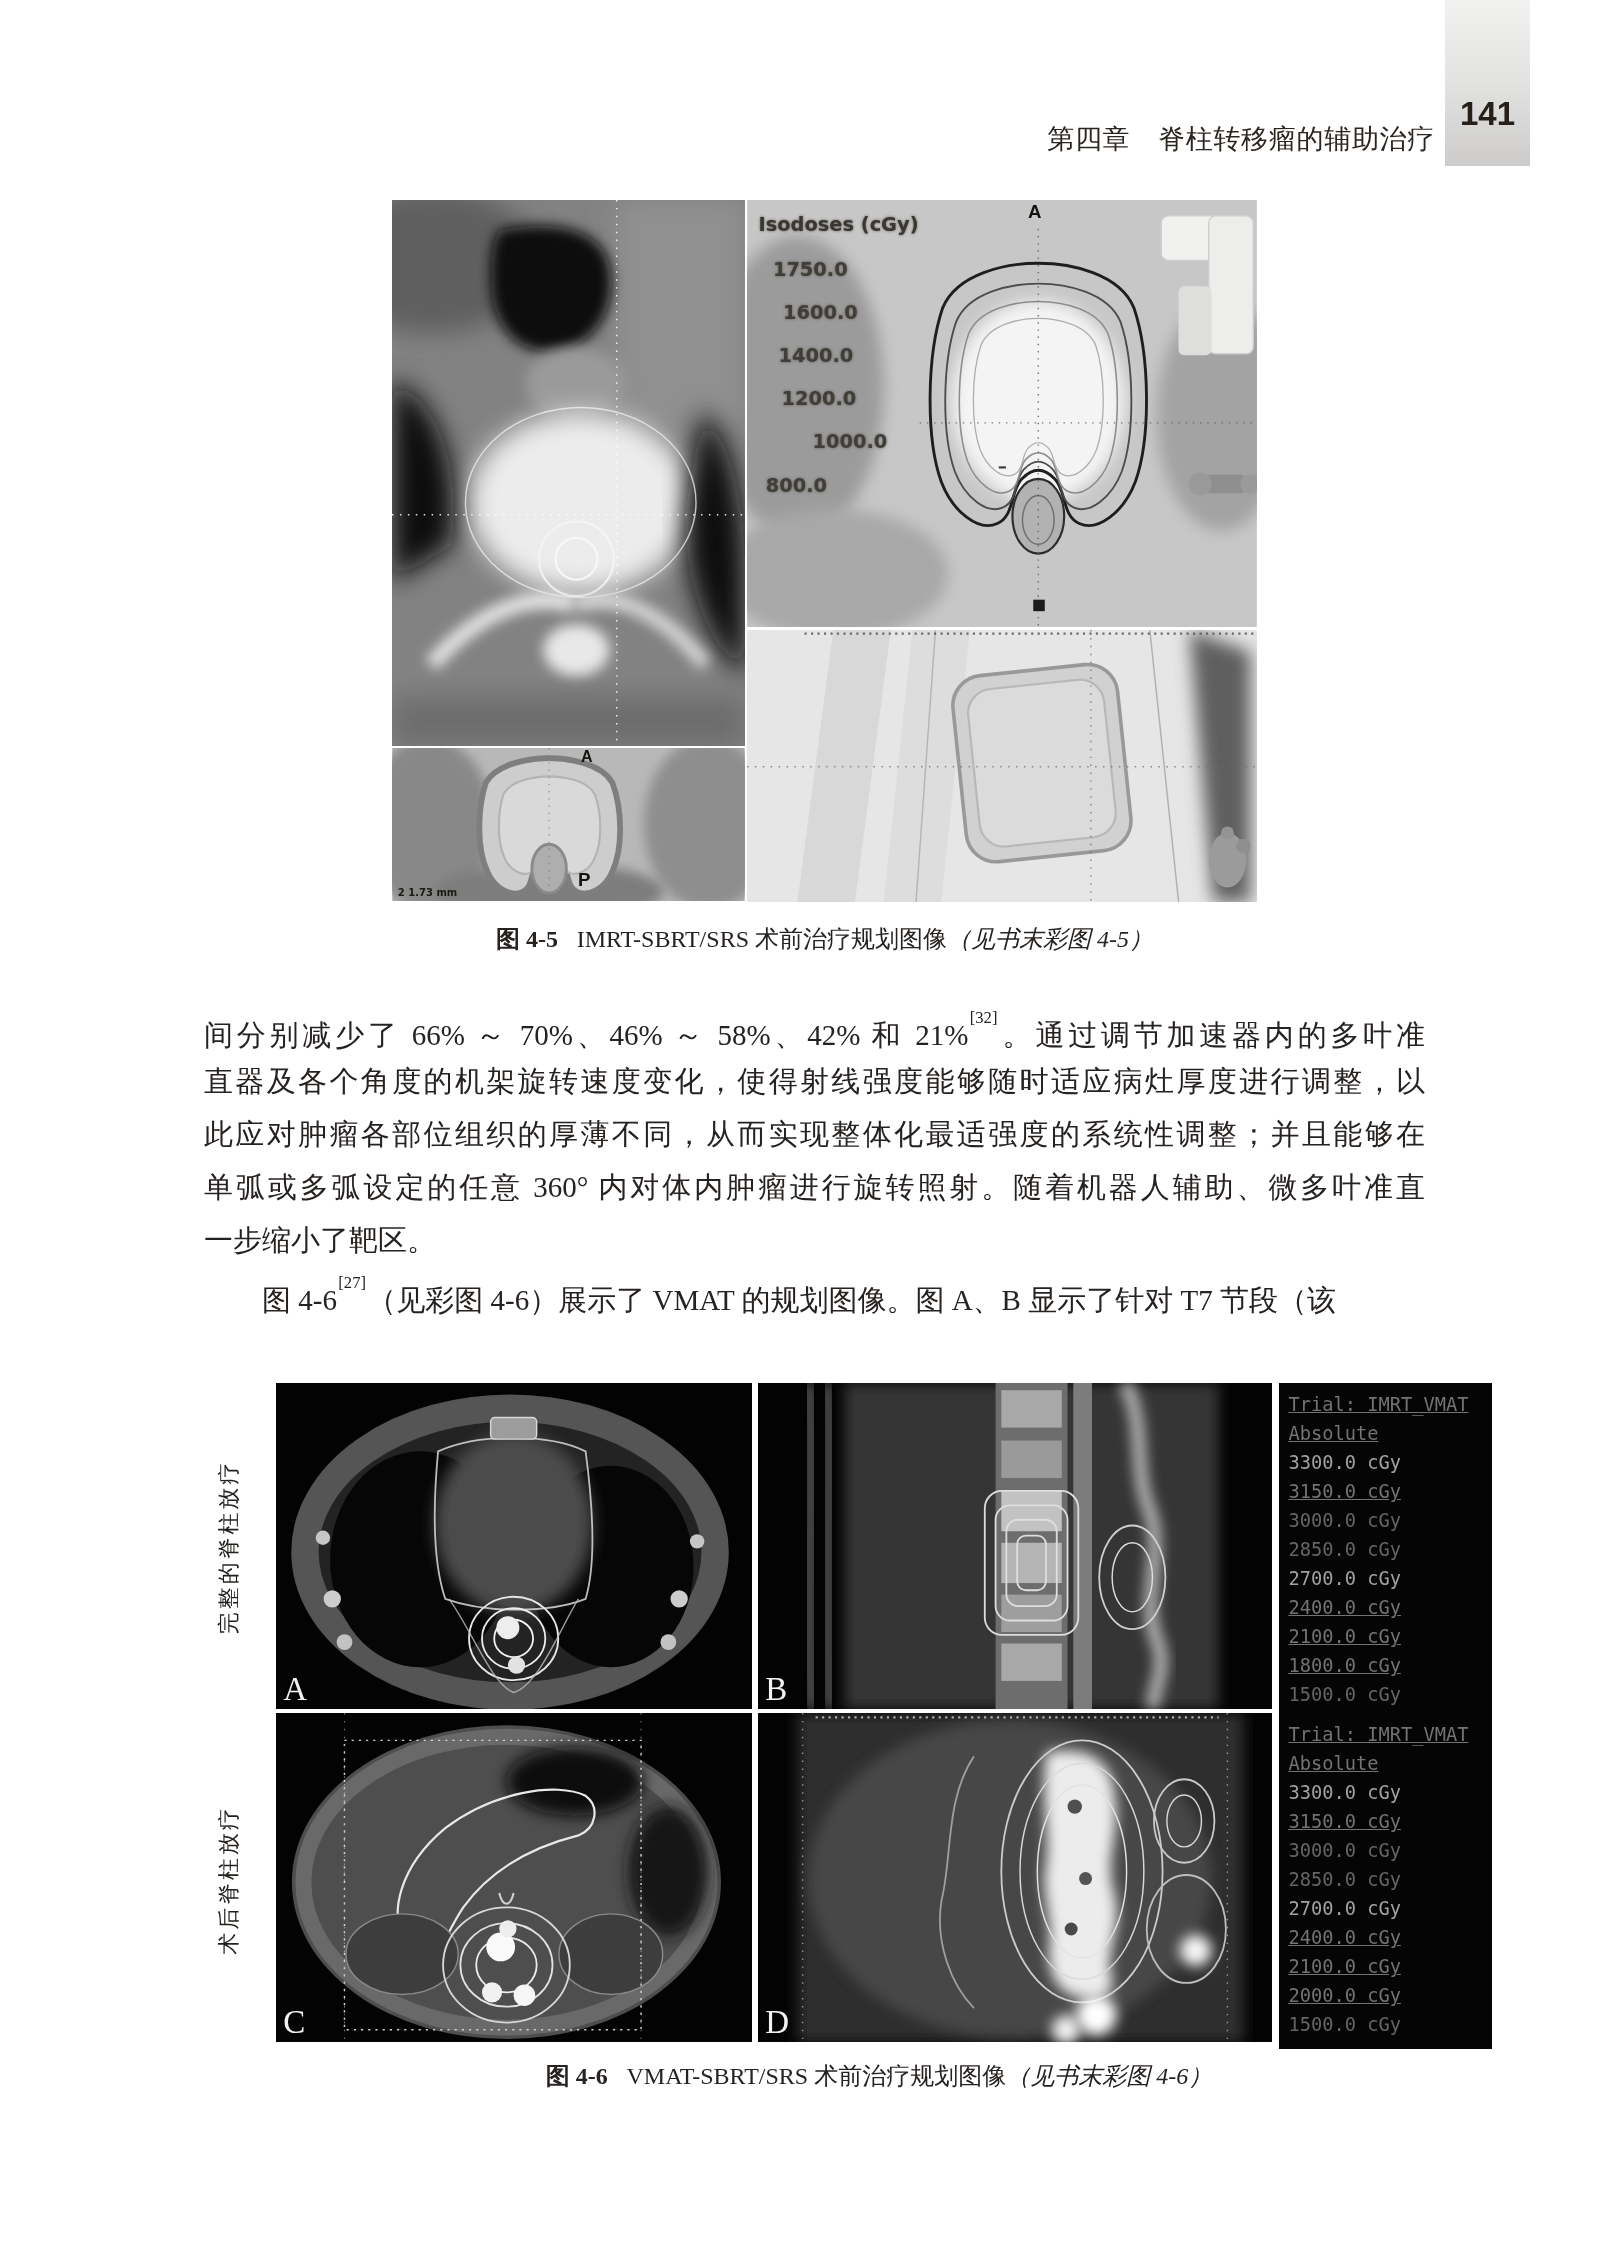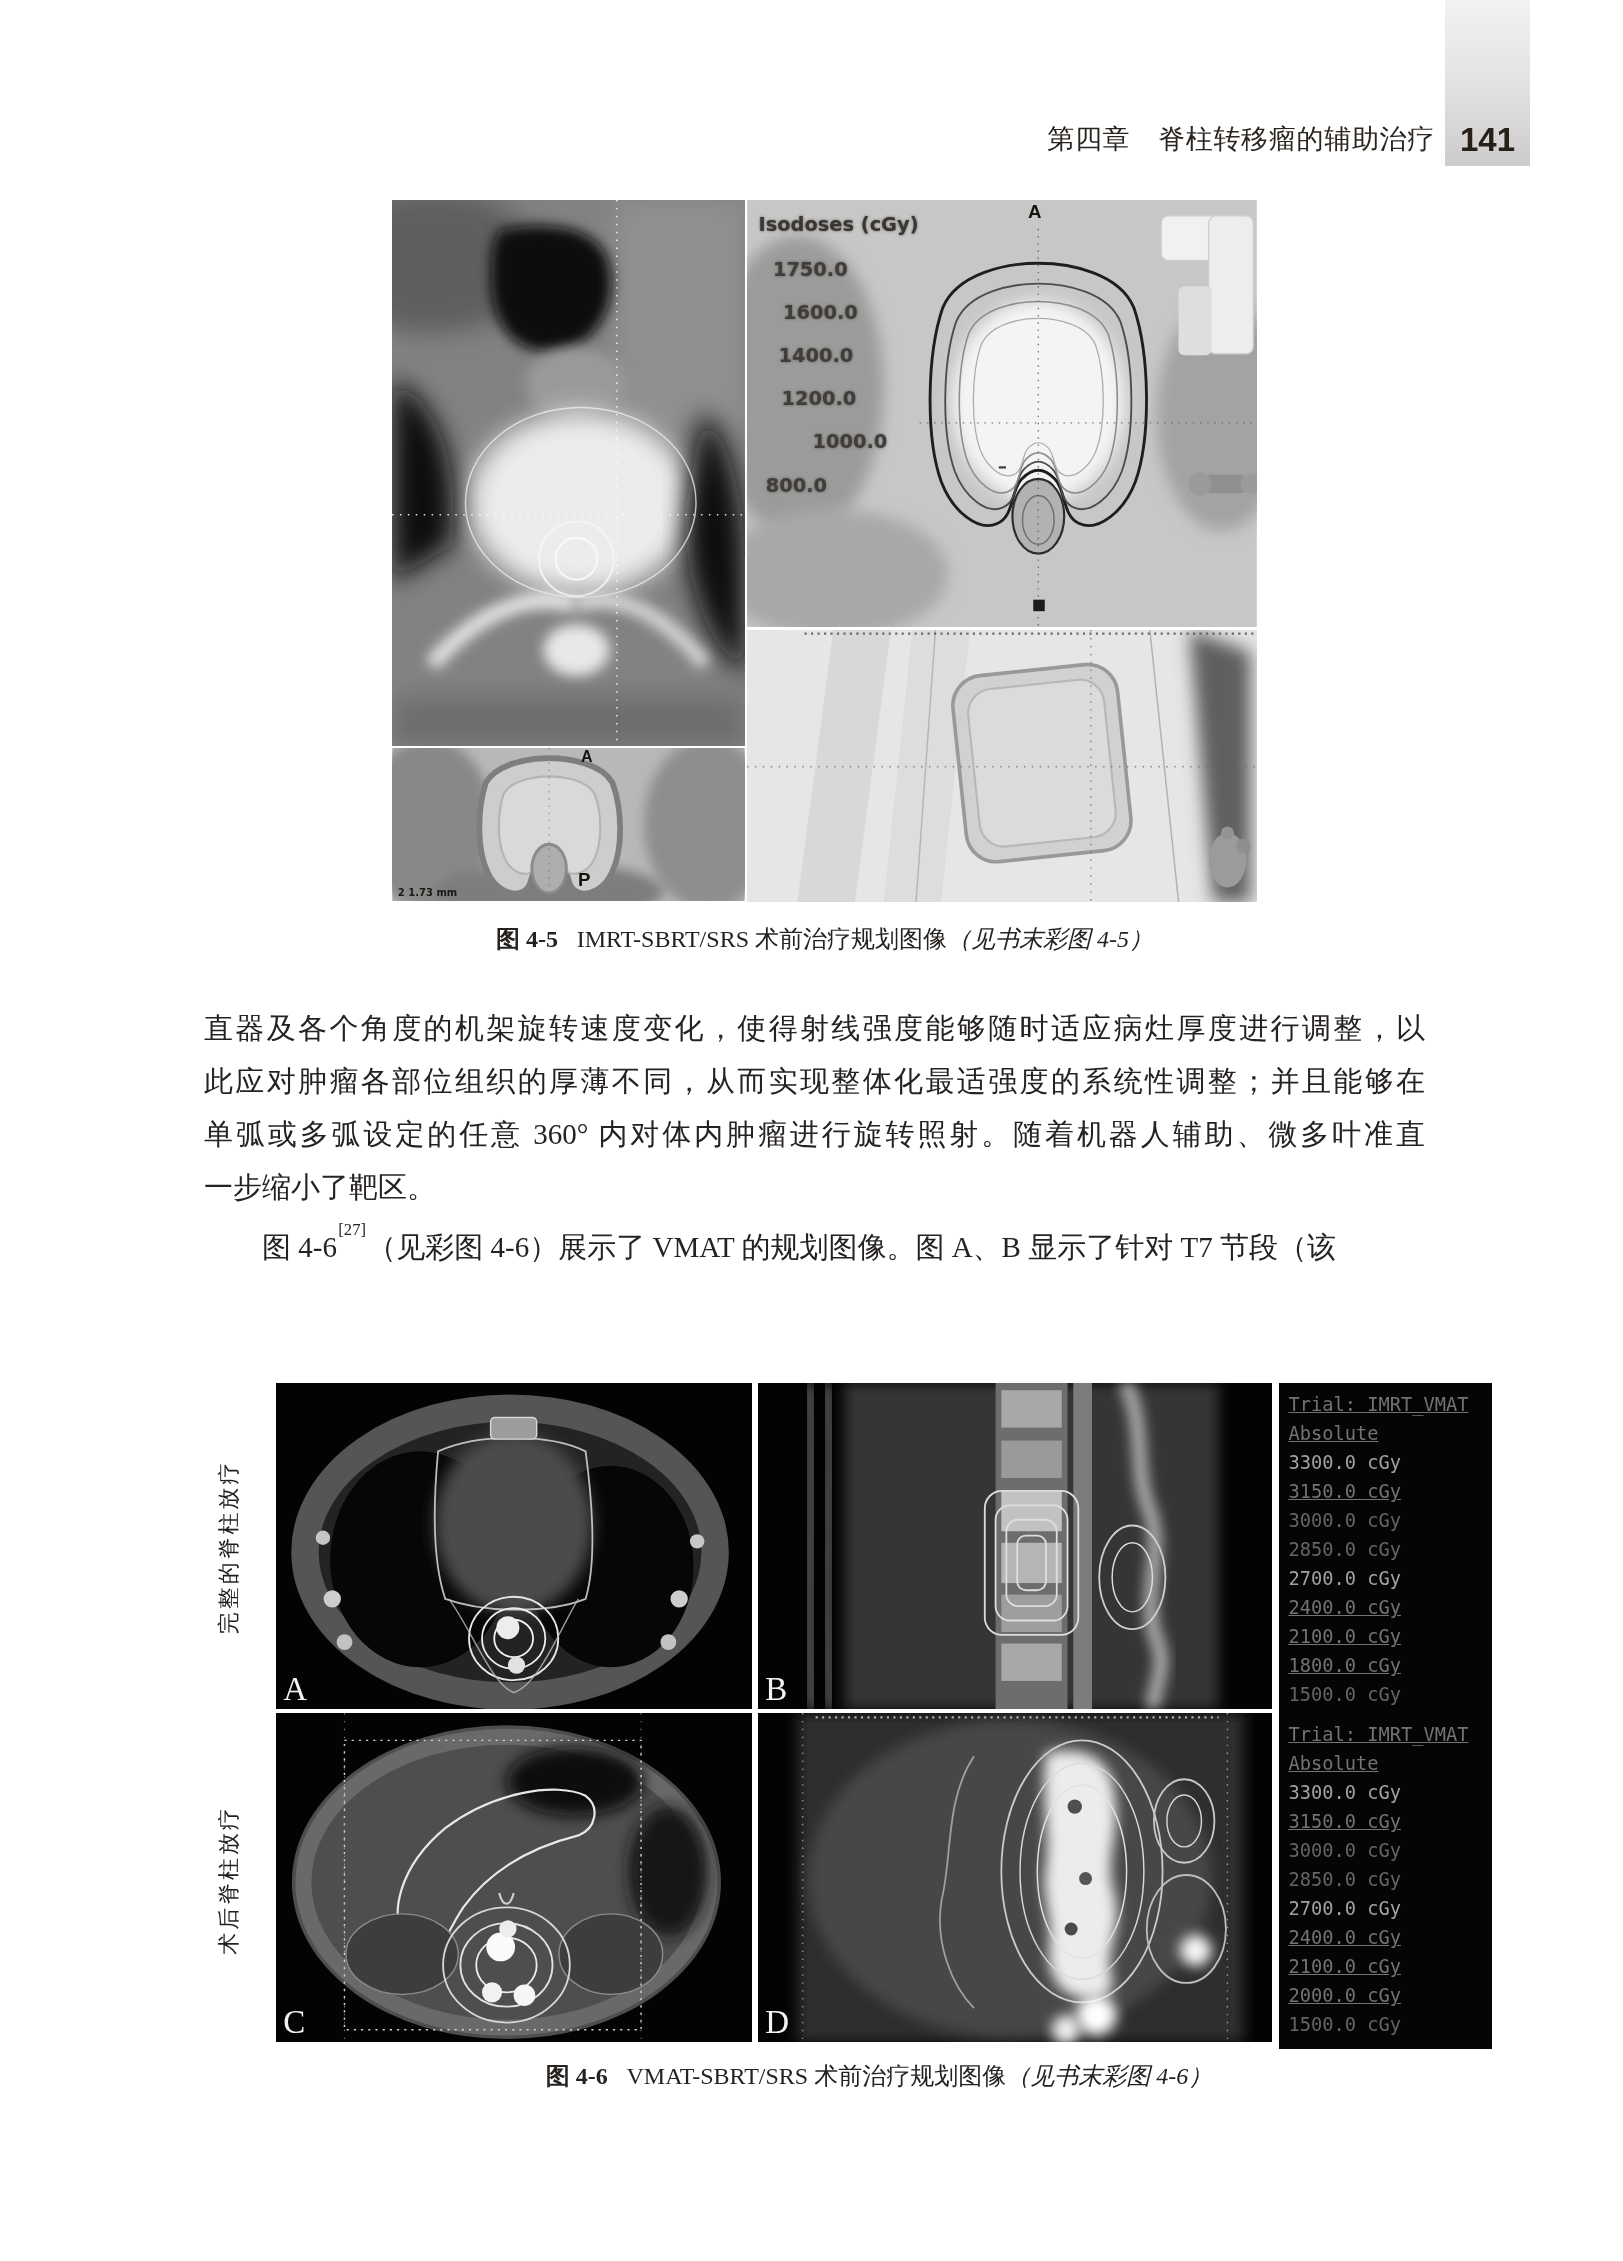--- a/index.html
+++ b/index.html
@@ -5,21 +5,21 @@
   html,body{margin:0;padding:0;background:#ffffff;}
   .page{position:relative;width:1624px;height:2261px;background:#ffffff;overflow:hidden;
         font-family:"Liberation Serif","DejaVu Serif",serif;color:#262220;}
 
   
   .chapter-header{position:absolute;top:121px;right:189px;font-size:27px;letter-spacing:0.7px;color:#2b2520;}
   .pagenum-bar{position:absolute;left:1445px;top:0;width:85px;height:166px;
                background:linear-gradient(180deg,#f2f2f1 0%,#e4e4e3 45%,#cdcccb 100%);
                display:flex;align-items:flex-end;justify-content:center;}
   .pagenum-bar span{font-family:"Liberation Sans","DejaVu Sans",sans-serif;font-weight:bold;
-                    font-size:33px;color:#262019;padding-bottom:7px;}
+                    font-size:33px;color:#262019;padding-bottom:33px;}
 
   
   .fig45{position:absolute;left:392px;top:200px;width:865px;height:702px;background:#fff;}
   .fig45 .panel{position:absolute;overflow:hidden;}
   .f45-tl{left:0;top:0;width:353px;height:546px;}
   .f45-bl{left:0;top:548px;width:353px;height:153px;}
   .f45-tr{left:355px;top:0;width:510px;height:427px;}
   .f45-br{left:355px;top:430px;width:510px;height:272px;}
   .fig45 svg{display:block;width:100%;height:100%;}
 
@@ -201,20 +201,21 @@
         <line x1="80" y1="5" x2="709" y2="5" stroke="#4d4d4d" stroke-width="3" stroke-dasharray="3 6" opacity="0.8"></line>
       </svg>
     </div>
   </div>
 
   <div class="caption cap45">
     <b>图 4-5</b><span>IMRT-SBRT/SRS 术前治疗规划图像</span><span class="note">（见书末彩图 4-5）</span>
   </div>
 
   <div class="bodytext">
+    <div class="bline"><span>间分别减少了 66% ～ 70%、46% ～ 58%、42% 和 21%</span><sup>[32]</sup><span>。通过调节加速器内的多叶准</span></div>
     <div class="bline">直器及各个角度的机架旋转速度变化，使得射线强度能够随时适应病灶厚度进行调整，以</div>
     <div class="bline">此应对肿瘤各部位组织的厚薄不同，从而实现整体化最适强度的系统性调整；并且能够在</div>
     <div class="bline">单弧或多弧设定的任意 360° 内对体内肿瘤进行旋转照射。随着机器人辅助、微多叶准直</div>
     <div class="bline last">一步缩小了靶区。</div>
     <div class="bline last indent"><span>图 4-6</span><sup>[27]</sup><span>（见彩图 4-6）展示了 VMAT 的规划图像。图 A、B 显示了针对 T7 节段（该</span></div>
   </div>
 
   <div class="vlabel vl1">完整的脊柱放疗</div>
   <div class="vlabel vl2">术后脊柱放疗</div>
 

